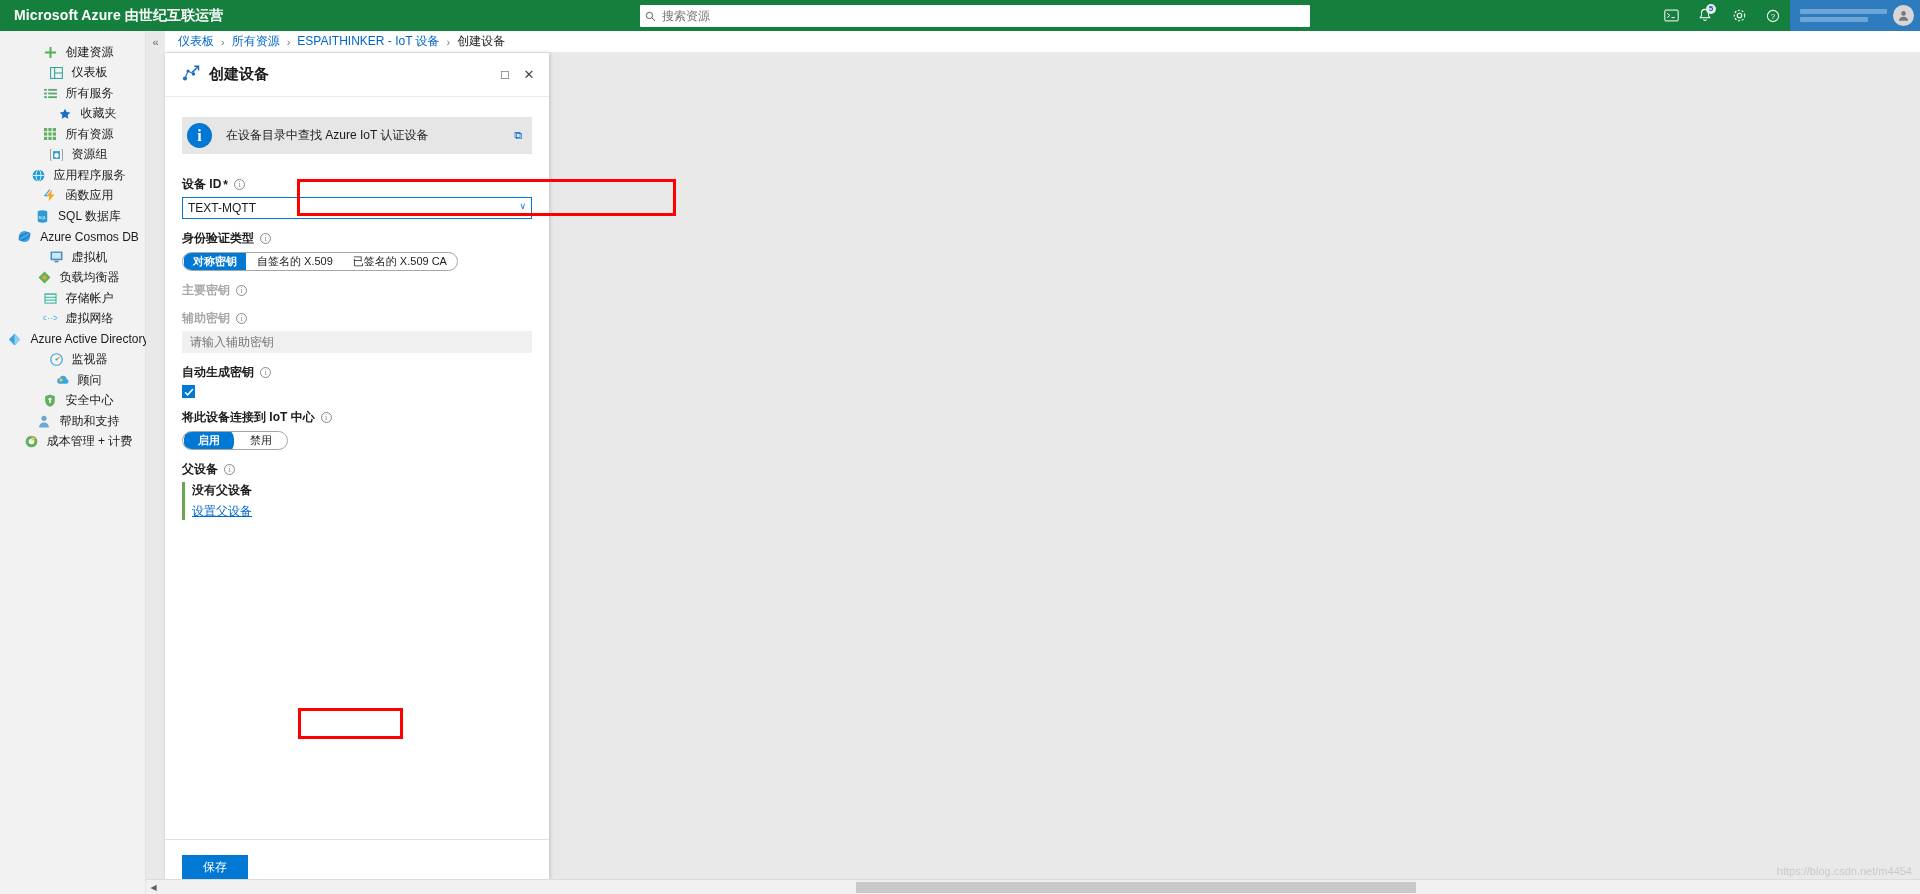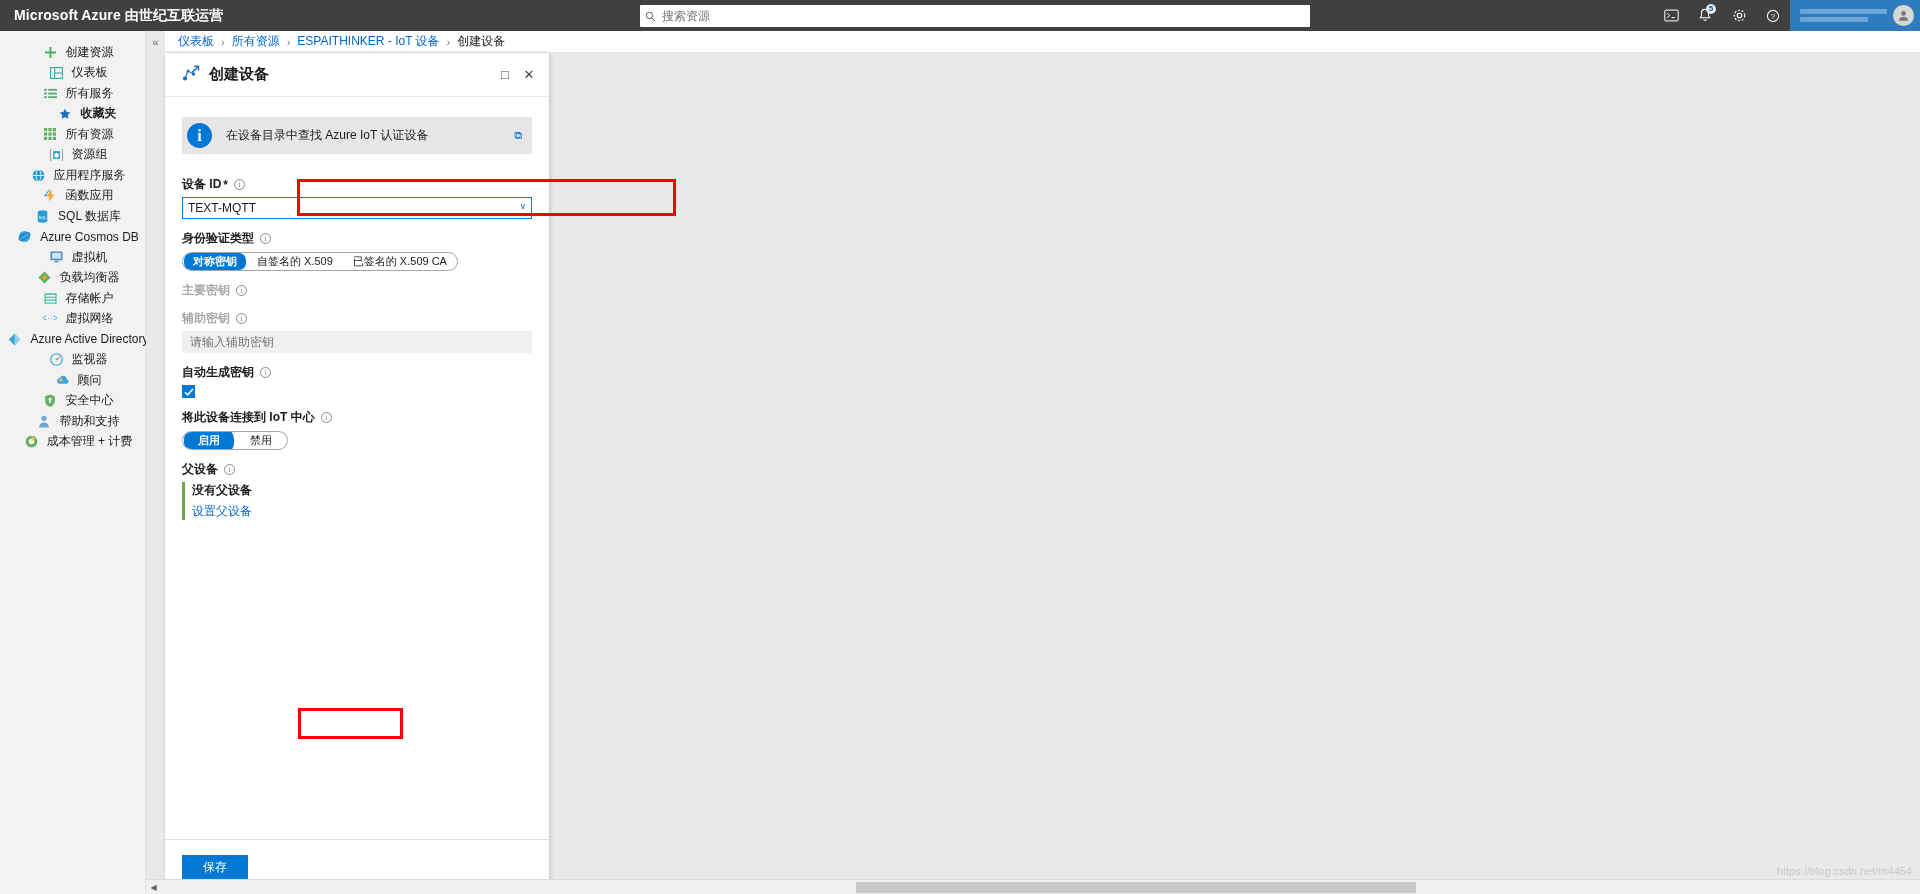--- a/index.html
+++ b/index.html
@@ -8,21 +8,21 @@
     width: 1920px; height: 894px;
     overflow: hidden;
     background: #ffffff;
     font-family: "Liberation Sans", "DejaVu Sans", sans-serif;
     -webkit-font-smoothing: antialiased;
   }
 
   
   #topbar {
     position: absolute; top: 0; left: 0; width: 1920px; height: 31px;
-    background: #404040; color: #fff;
+    background: #15803d; color: #fff;
     display: flex; align-items: center;
   }
   #brand { font-size: 14px; font-weight: bold; padding-left: 14px; letter-spacing: .1px; white-space: nowrap; }
   #search-wrap {
     position: absolute; left: 640px; top: 5px; width: 670px; height: 22px;
     background: #fff; display: flex; align-items: center; border-radius: 1px; justify-content: flex-end;
   }
   #search-wrap .mag { width: 20px; display: flex; justify-content: center; color: #5a5a5a; font-size: 11px; }
   #search-input {
     border: 0; outline: none; flex: 1; height: 20px; font-size: 12px;
@@ -52,21 +52,21 @@
 
   
   #leftnav {
     position: absolute; top: 31px; left: 0; width: 146px; height: 863px;
     background: #f2f2f2; border-right: 1px solid #e3e3e3; padding-top: 11px;
   }
   .nav-item {
     height: 20.5px; display: flex; align-items: center; padding-left: 10px;
     font-size: 12px; color: #1b1b1b; cursor: pointer; white-space: nowrap; justify-content: center;
   }
-  .nav-item.fav { font-weight: bold; padding-left: 28px; }
+  .nav-item.fav { font-weight: normal; padding-left: 28px; }
   .nav-ico {
     width: 17px; height: 14px; margin-right: 7px; flex: 0 0 17px;
     display: flex; align-items: center; justify-content: center; font-size: 12px;
   }
 
   
   #content {
     position: absolute; top: 31px; left: 146px; width: 1774px; height: 863px;
     background: #e9e9e9;
   }
@@ -147,21 +147,21 @@
     padding-left: 7px;
   }
 
   
   .choice-group {
     display: inline-flex; align-items: center; border: 1px solid #a6a6a6;
     border-radius: 11px; height: 19px; padding: 0; overflow: hidden; background: #fff;
   }
   .choice {
     height: 17px; padding: 0 9px; display: flex; align-items: center;
-    font-size: 11px; color: #1b1b1b; cursor: pointer; border-radius: 7px;
+    font-size: 11px; color: #1b1b1b; cursor: pointer; border-radius: 0;
     margin: 1px; white-space: nowrap;
   }
   .choice.sel { background: #0078d4; color: #fff; font-weight: bold; }
 
   
   .toggle-group {
     display: inline-flex; align-items: center; border: 1px solid #a6a6a6;
     border-radius: 11px; height: 19px; background: #fff; overflow: hidden;
   }
   .toggle-opt {
@@ -173,21 +173,21 @@
   
   .chk {
     width: 13px; height: 13px; background: #0078d4; border: 1px solid #0078d4;
     display: flex; align-items: center; justify-content: center; cursor: pointer;
   }
   .chk svg { display: block; }
 
   
   .parent-block { border-left: 3px solid #6aa84f; padding-left: 7px; margin-top: 2px; }
   .parent-title { font-size: 12px; font-weight: bold; color: #1b1b1b; margin-bottom: 4px; }
-  .parent-link { font-size: 12px; color: #0066cc; cursor: pointer; }
+  .parent-link { font-size: 12px; color: #0066cc; cursor: pointer; text-decoration: underline; }
 
   
   #blade-footer {
     position: absolute; bottom: 0; left: 0; width: 384px; height: 55px;
     border-top: 1px solid #e0e0e0; background: #fff; display: flex; align-items: center;
     padding-left: 17px;
   }
   #save-btn {
     background: #0078d4; color: #fff; border: none; height: 25px; min-width: 66px;
     font-size: 12px; font-weight: normal; cursor: pointer;

